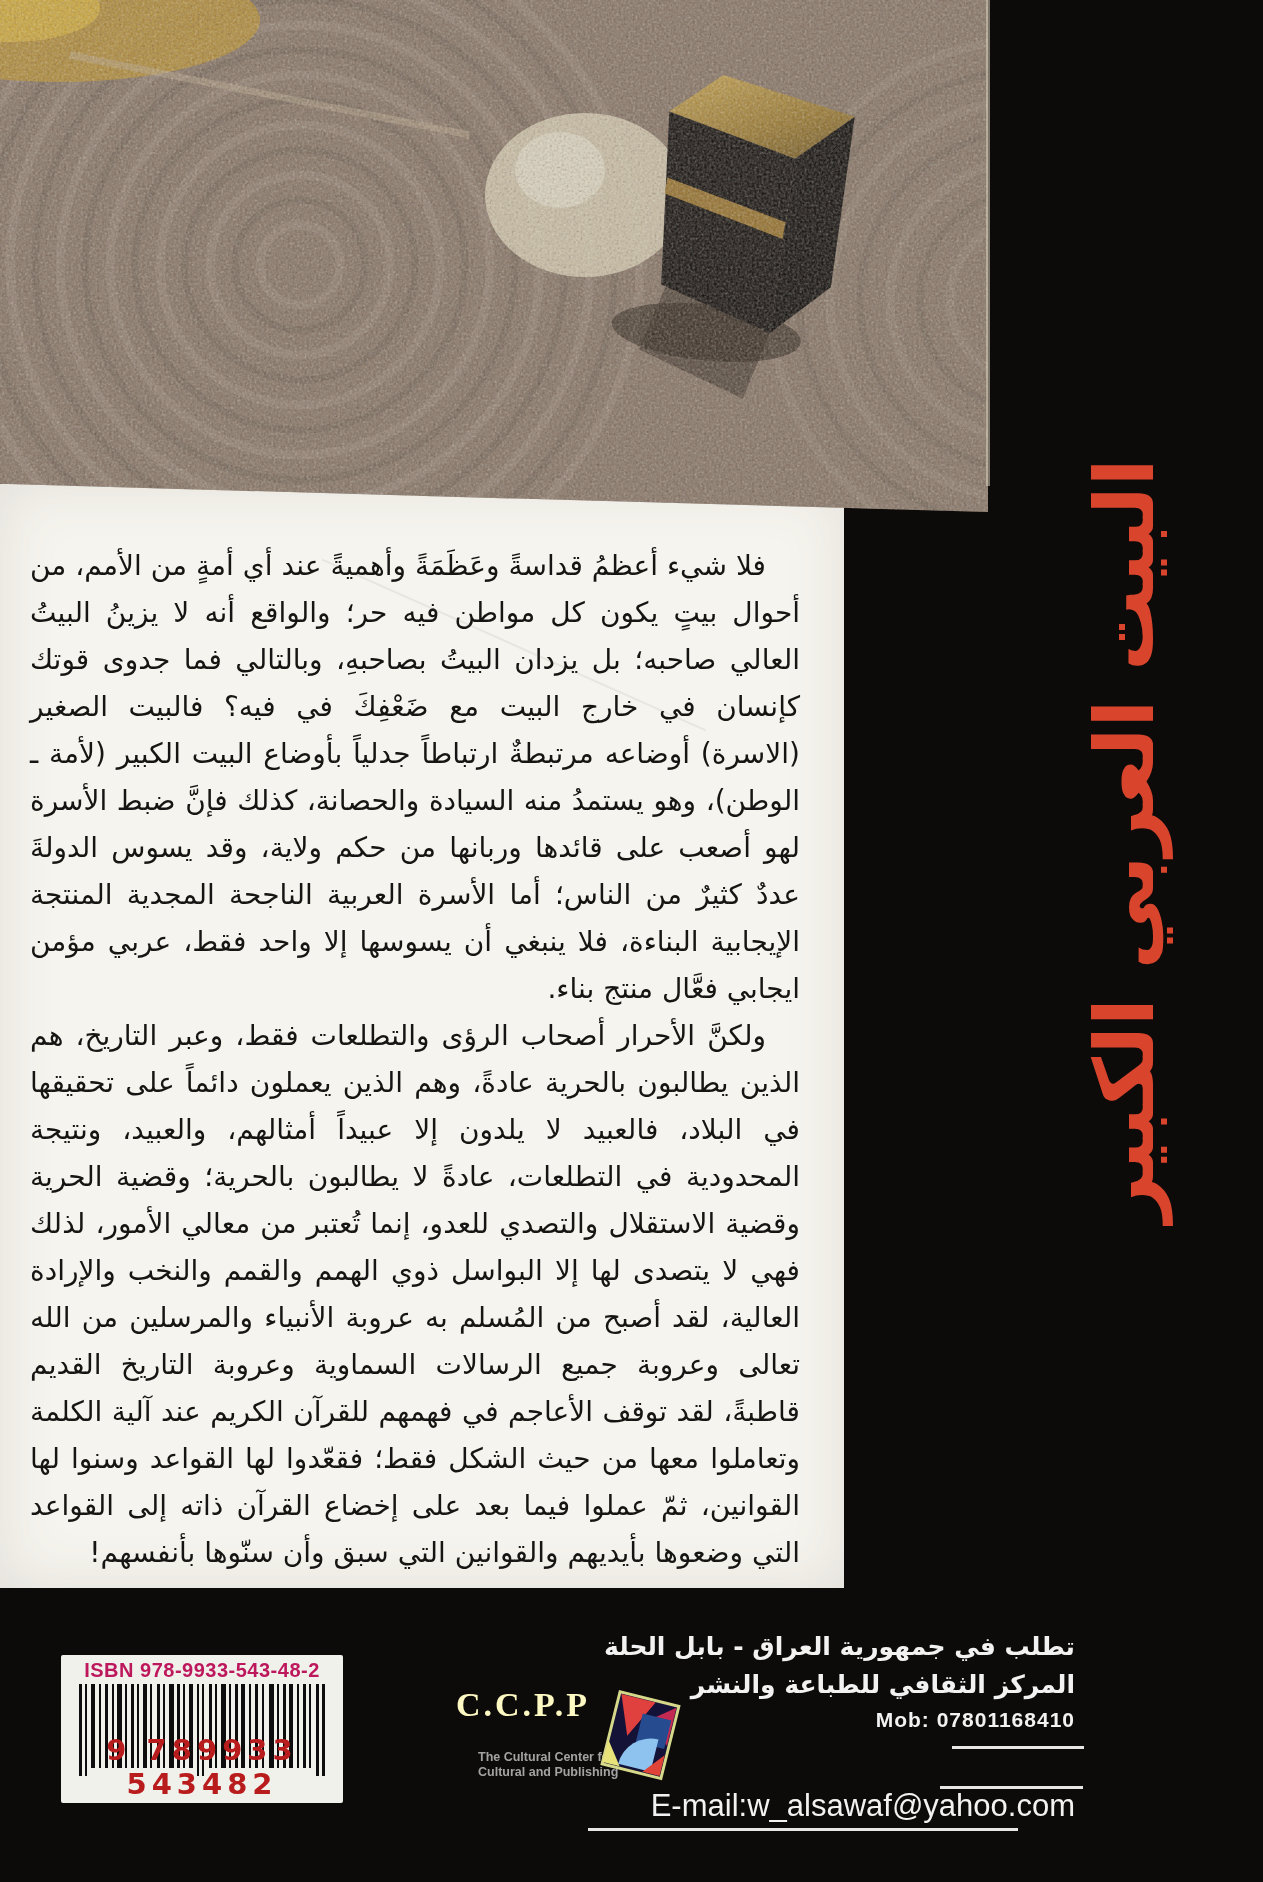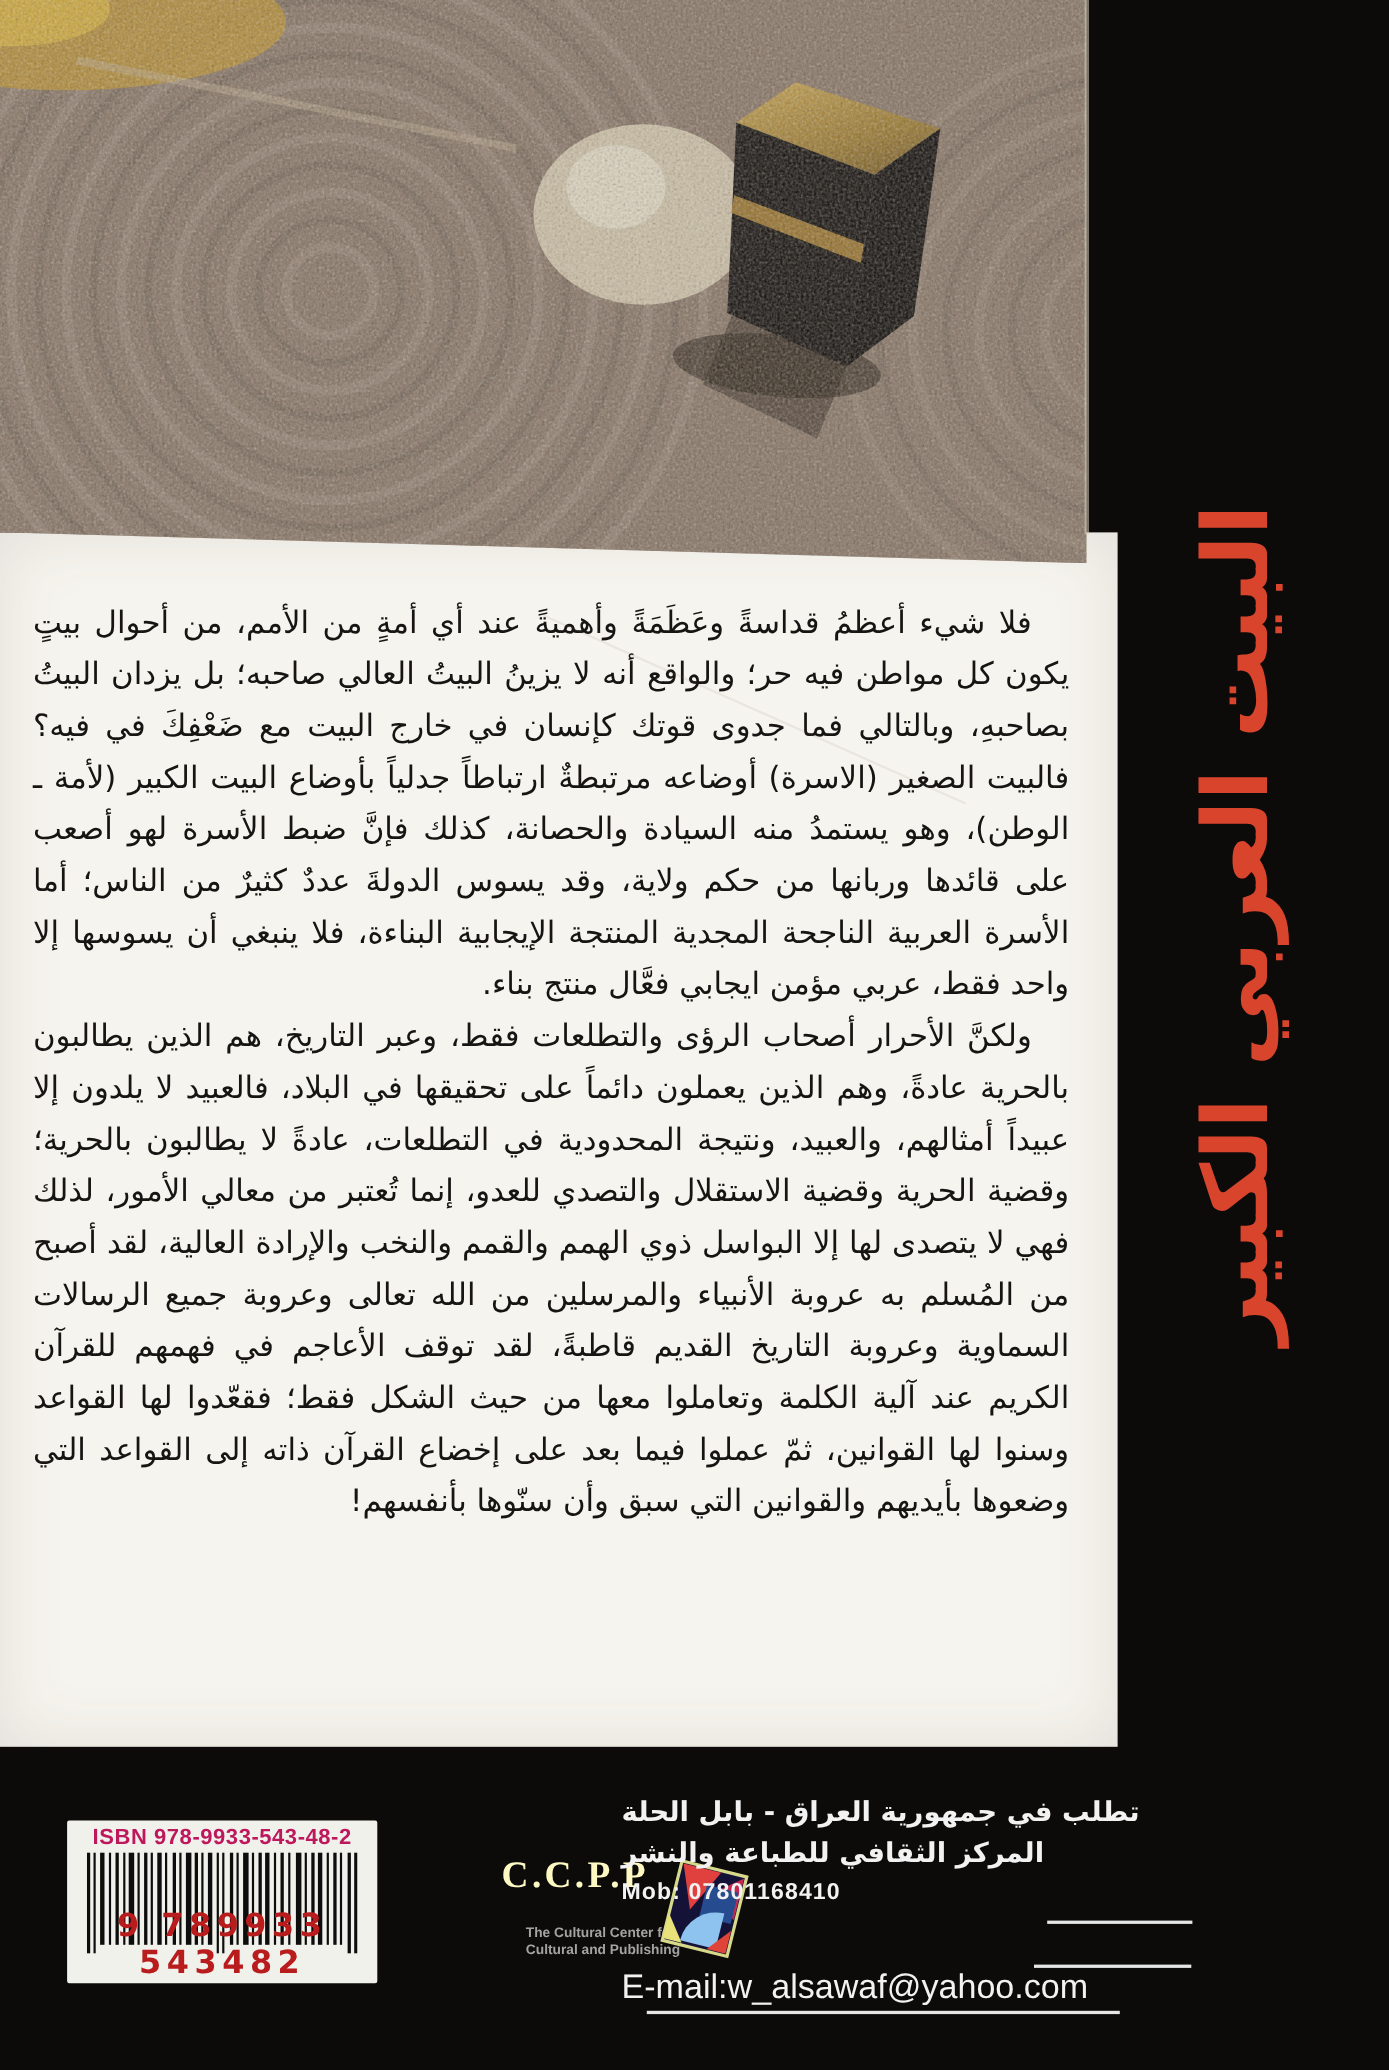--- a/index.html
+++ b/index.html
@@ -6,21 +6,21 @@
   .cover{position:relative;width:1263px;height:1882px;background:#0d0b0a;overflow:hidden;
          font-family:"Liberation Sans",sans-serif;}
 
   
   .photo{position:absolute;left:0;top:0;width:988px;height:512px;
          clip-path:polygon(0 0,100% 0,100% 100%,0 94.5%);z-index:3;}
   .photo svg{display:block;width:100%;height:100%;}
   .page-edge{position:absolute;left:986px;top:0;width:4px;height:486px;background:#d8cfb9;opacity:.55;z-index:4;}
 
   
-  .page{position:absolute;left:0;top:484px;width:1016px;height:1104px;background:#f6f4ee;z-index:1;
+  .page{position:absolute;left:0;top:484px;width:844px;height:1104px;background:#f6f4ee;z-index:1;
         box-shadow:inset 0 0 60px rgba(90,80,70,.12);}
   .page-inner{padding:58px 44px 0 30px;}
   .body-text p{margin:0;direction:rtl;text-align:justify;text-justify:inter-word;
         font-family:"DejaVu Sans",sans-serif;font-size:28px;line-height:47px;color:#171513;
         text-indent:34px;}
   .crease{position:absolute;right:120px;top:160px;width:420px;height:2px;background:rgba(120,110,100,.10);
         transform:rotate(24deg);}
 
   
   .title-zone{position:absolute;left:985px;top:470px;width:278px;height:740px;
@@ -39,21 +39,21 @@
         font-weight:bold;font-size:29px;color:#b91c1c;letter-spacing:5px;background:transparent;}
 
   .ccpp-acronym{position:absolute;left:444px;top:1686px;width:158px;text-align:center;
         font-family:"Liberation Serif",serif;font-weight:bold;font-size:34px;color:#fef9c3;
         letter-spacing:3px;z-index:2;}
   .ccpp-name{position:absolute;left:442px;top:1750px;width:164px;
         font-family:"Liberation Sans",sans-serif;font-weight:bold;font-size:12.5px;line-height:15px;
         color:#a3a3a3;z-index:2;margin-left:36px;}
   .diamond{position:absolute;left:596px;top:1688px;width:88px;height:98px;z-index:2;}
 
-  .contact-row{position:absolute;left:565px;width:510px;text-align:left;color:#f2f2f2;z-index:2;}
+  .contact-row{position:absolute;left:565px;width:510px;text-align:right;color:#f2f2f2;z-index:2;}
   .ar{direction:rtl;font-family:"DejaVu Sans",sans-serif;font-weight:bold;font-size:25px;}
   .lat-m{font-family:"Liberation Sans",sans-serif;font-weight:bold;font-size:21px;letter-spacing:1px;}
   .lat-e{font-family:"Liberation Sans",sans-serif;font-weight:normal;font-size:31px;}
   .row1{top:1632px;} .row2{top:1670px;} .row3{top:1708px;} .row4{top:1748px;} .row5{top:1788px;}
   .rule{position:absolute;height:3px;background:#e6e6e6;z-index:2;}
   .rule1{left:952px;top:1746px;width:132px;}
   .rule2{left:940px;top:1786px;width:143px;}
   .rule3{left:588px;top:1828px;width:430px;}
 </style>
 </head>

